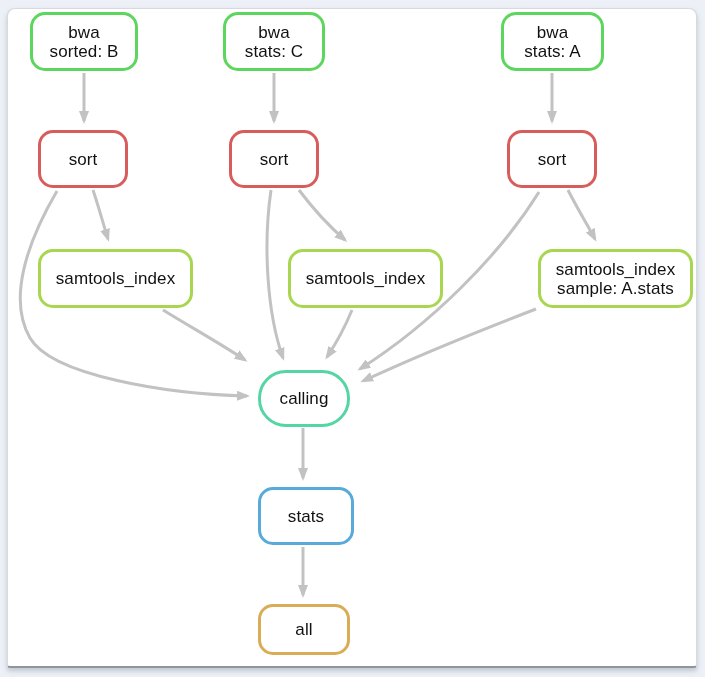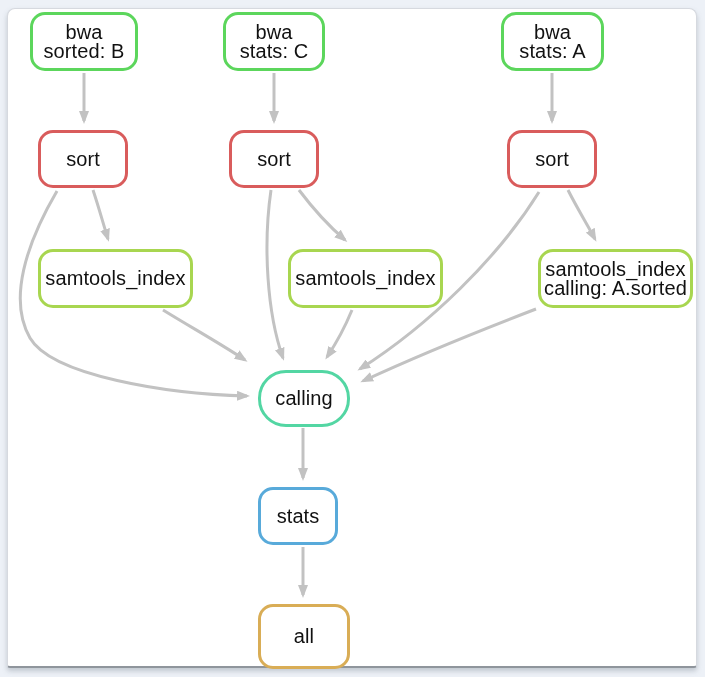--- a/index.html
+++ b/index.html
@@ -46,21 +46,21 @@
     box-sizing: border-box;
     background: #ffffff;
     border-style: solid;
     border-width: 3.5px;
     border-radius: 15px;
     display: flex;
     flex-direction: column;
     align-items: center;
     justify-content: center;
     text-align: center;
-    font-size: 20px;
+    font-size: 17px;
     line-height: 19px;
     color: #111111;
     letter-spacing: 0.1px;
   }
   .node .node-line {
     display: block;
     white-space: nowrap;
   }
 </style>
 </head>
@@ -116,25 +116,25 @@
         <span class="node-line">sort</span>
       </div>
       <div class="node" style="left: 38px; top: 249px; width: 155px; height: 59px; border-color: rgb(168, 214, 80); color: rgb(17, 17, 17);">
         <span class="node-line">samtools_index</span>
       </div>
       <div class="node" style="left: 288px; top: 249px; width: 155px; height: 59px; border-color: rgb(168, 214, 80); color: rgb(17, 17, 17);">
         <span class="node-line">samtools_index</span>
       </div>
       <div class="node" style="left: 538px; top: 249px; width: 155px; height: 59px; border-color: rgb(168, 214, 80); color: rgb(17, 17, 17);">
         <span class="node-line">samtools_index</span>
-        <span class="node-line">calling: A.sorted</span>
+        <span class="node-line">sample: A.stats</span>
       </div>
       <div class="node" style="left: 258px; top: 370px; width: 92px; height: 57px; border-color: rgb(83, 214, 163); color: rgb(17, 17, 17); border-radius: 28px;">
         <span class="node-line">calling</span>
       </div>
-      <div class="node" style="left: 258px; top: 487px; width: 80px; height: 58px; border-color: rgb(88, 170, 218); color: rgb(17, 17, 17);">
+      <div class="node" style="left: 258px; top: 487px; width: 96px; height: 58px; border-color: rgb(88, 170, 218); color: rgb(17, 17, 17);">
         <span class="node-line">stats</span>
       </div>
-      <div class="node" style="left: 258px; top: 604px; width: 92px; height: 65px; border-color: rgb(217, 173, 86); color: rgb(17, 17, 17); text-align: right;">
+      <div class="node" style="left: 258px; top: 604px; width: 92px; height: 51px; border-color: rgb(217, 173, 86); color: rgb(17, 17, 17); text-align: right;">
         <span class="node-line">all</span>
       </div>
     </div>
 </div>
 
 </body></html>

